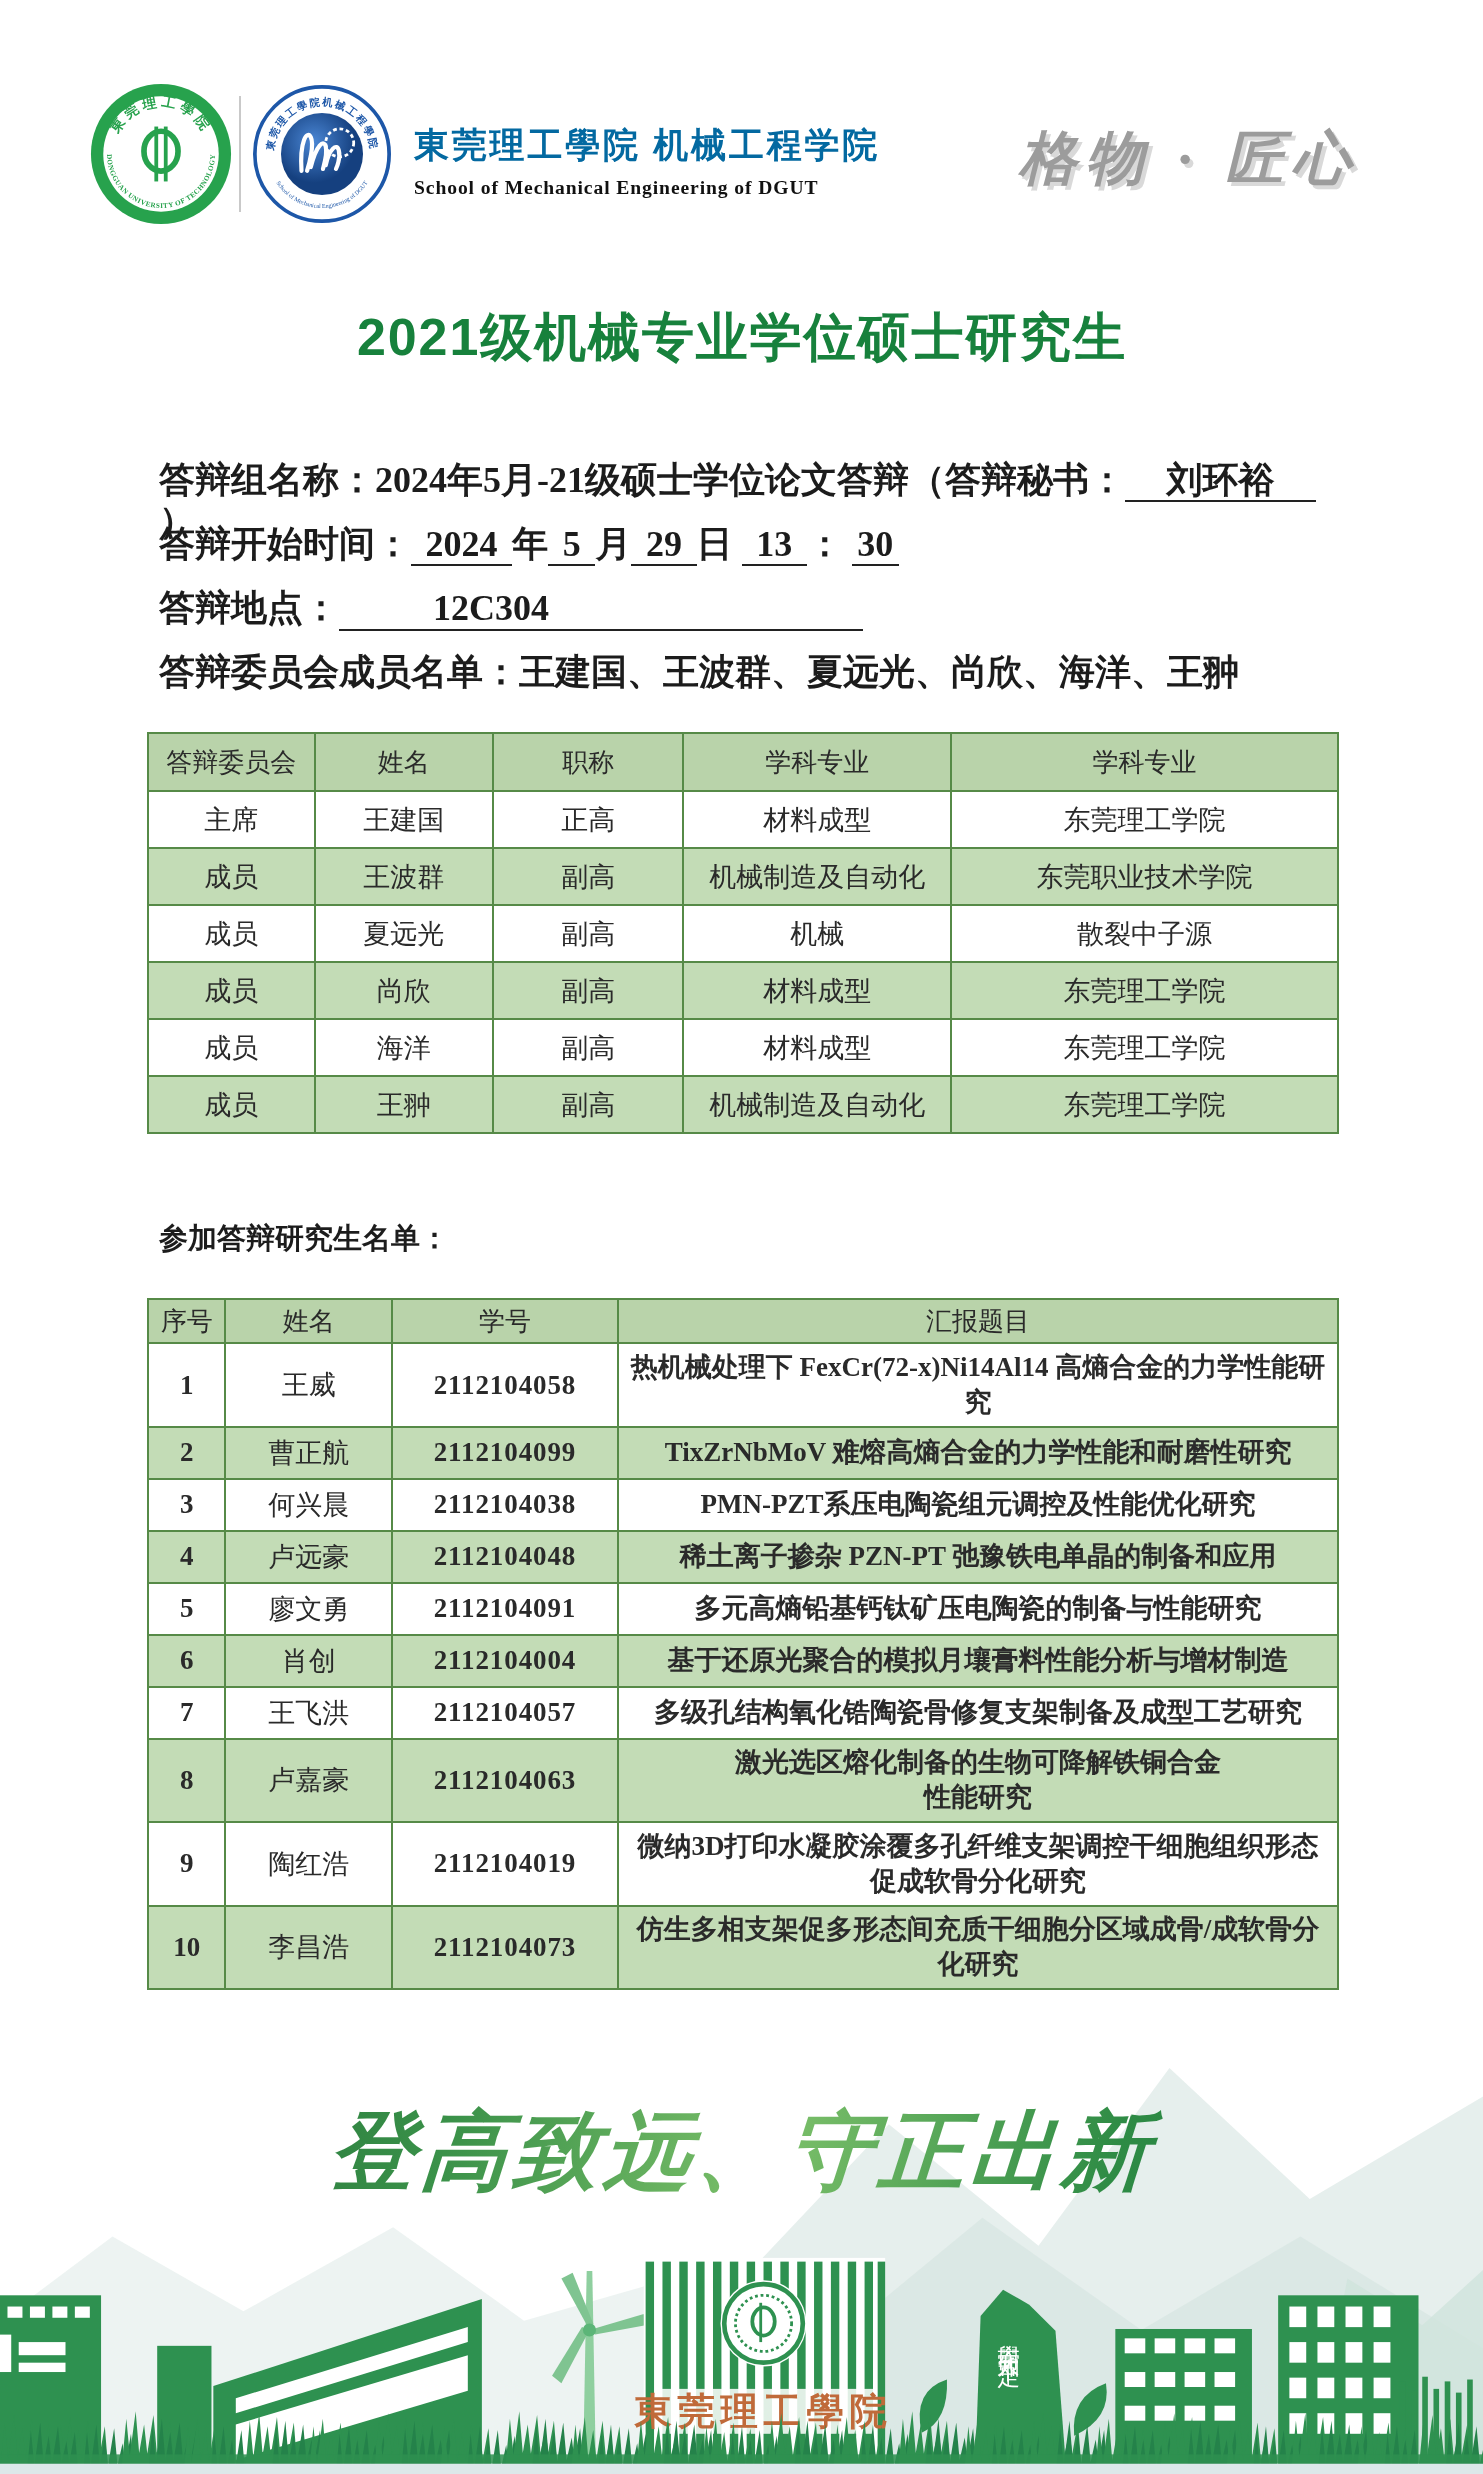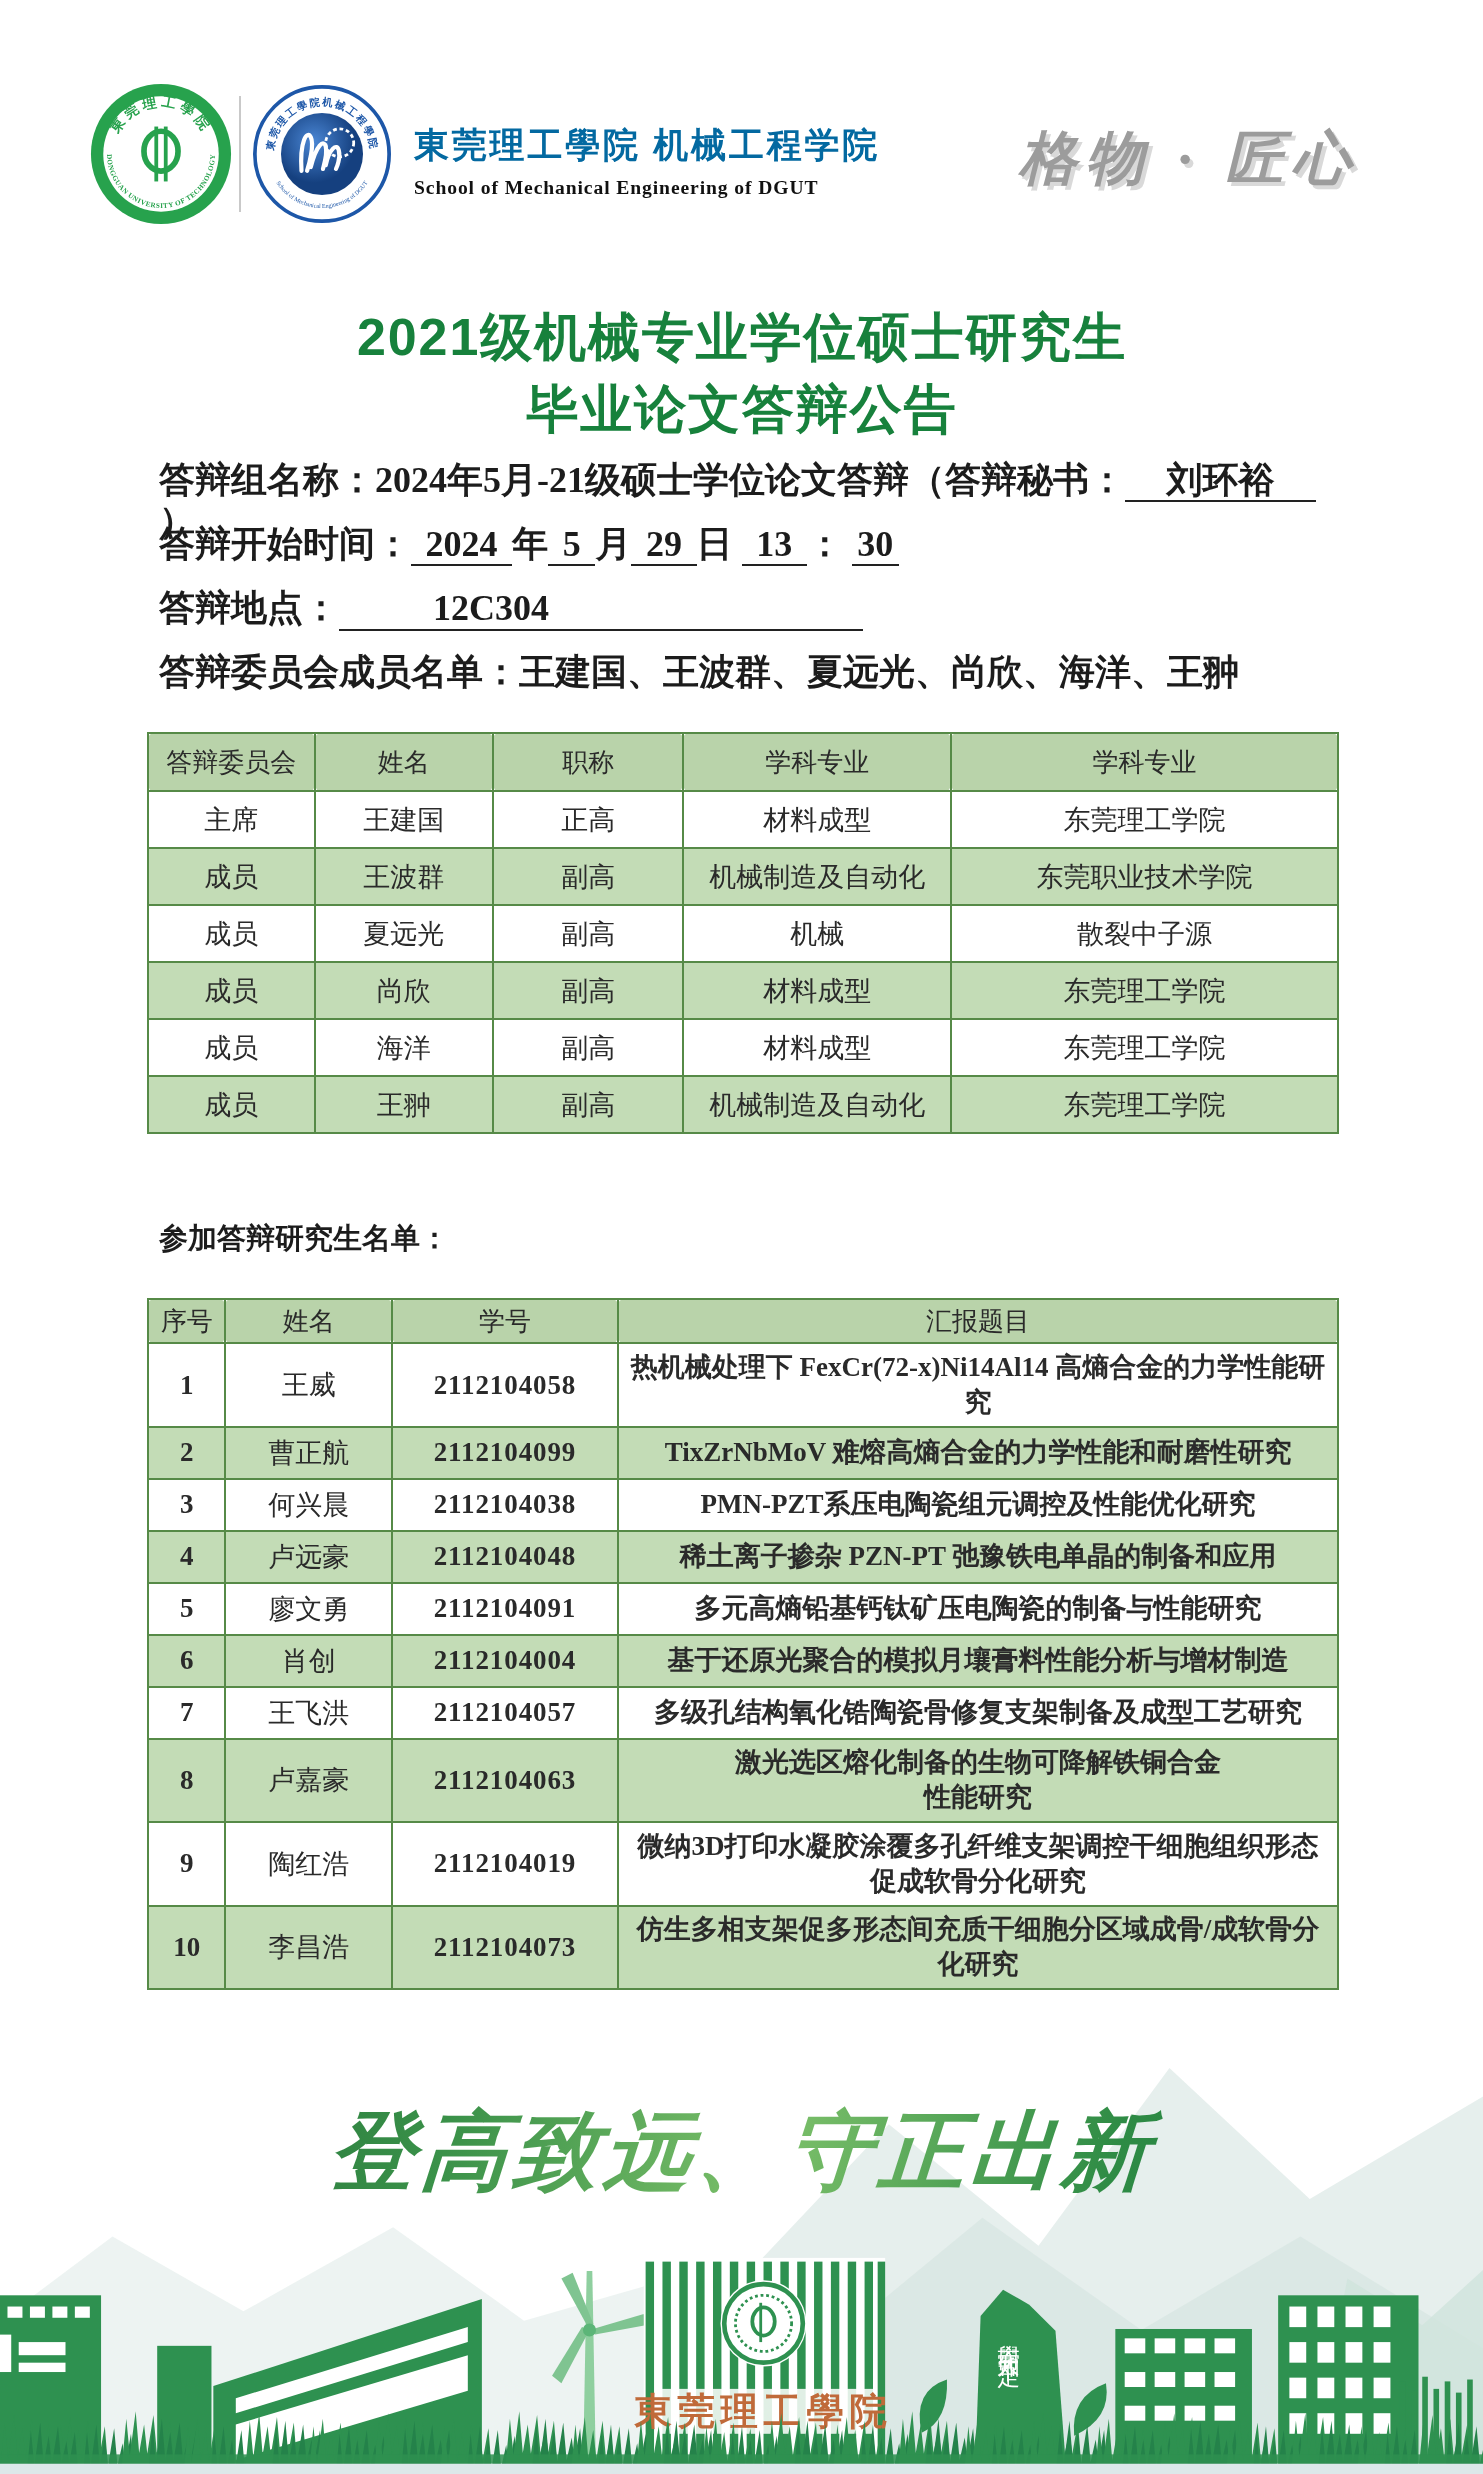--- a/index.html
+++ b/index.html
@@ -30,21 +30,21 @@
   .info { position:absolute; top:460px; left:159px; width:1188px;
     font-size:36px; font-weight:700; color:#1c1c1c; }
   .info .line { height:64px; line-height:41px; }
   .u { border-bottom:2.8px solid #222; padding:0 5.6px; }
   .u-wide { display:inline-block; border-bottom:2.8px solid #222; width:524px; padding-left:94px; }
   
   table.grid { position:absolute; left:147px; width:1192px; border-collapse:collapse;
     table-layout:fixed; font-size:27px; color:#2a2a2a; }
   table.grid td, table.grid th { border:2.8px solid #568a47; text-align:center; vertical-align:middle;
     font-weight:400; padding:3.7px 7.5px; }
-  table.grid th { background:#b9d3aa; font-size:26px;border-radius:6px; }
+  table.grid th { background:#b9d3aa; font-size:26px; }
   tr.alt td { background:#c3dcb6; }
   .committee { top:732px; }
   .committee td { height:57px; }
   .committee th { height:58px; }
   .students-heading { position:absolute; left:159px; top:1219px; font-size:29px; font-weight:700; color:#1c1c1c; }
   .students { top:1298px; }
   .students th { height:32px; }
   .students td { height:52px; }
   .students td.topic { white-space:pre-line; font-weight:700; line-height:1.3; padding:5.6px 9.4px; }
   .students td.sid { font-weight:700; letter-spacing:0.9px; }
@@ -116,21 +116,20 @@
     <div class="school-names">
       <div class="school-zh">東莞理工學院 机械工程学院</div>
       <div class="school-en">School of Mechanical Engineering of DGUT</div>
     </div>
 
     <div class="motto">格物 · 匠心</div>
   </div>
 
   <div class="title">
     <div>2021级机械专业学位硕士研究生</div>
-    <div>毕业论文答辩公告</div>
   </div>
 
   <div class="info">
     <div class="line"><span>答辩组名称：</span><span>2024年5月-21级硕士学位论文答辩（答辩秘书：</span><span class="u">　刘环裕　</span><span>）</span></div>
     <div class="line"><span>答辩开始时间：</span><span class="u"> 2024 </span><span> 年</span><span class="u"> 5 </span><span> 月</span><span class="u"> 29 </span><span> 日</span>&nbsp;<span class="u"> 13 </span><span> ： </span><span class="u"> 30 </span></div>
     <div class="line"><span>答辩地点：</span><span class="u-wide">12C304</span></div>
     <div class="line">答辩委员会成员名单：王建国、王波群、夏远光、尚欣、海洋、王翀</div>
   </div>
 
   <table class="grid committee">

